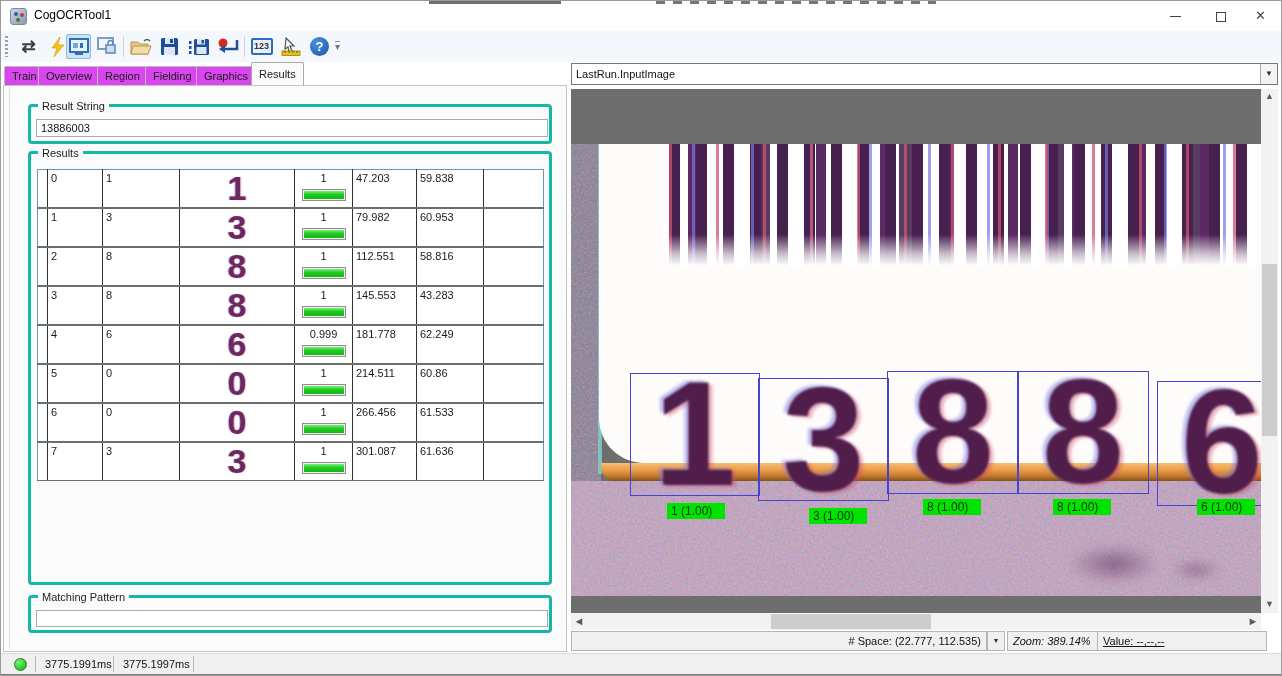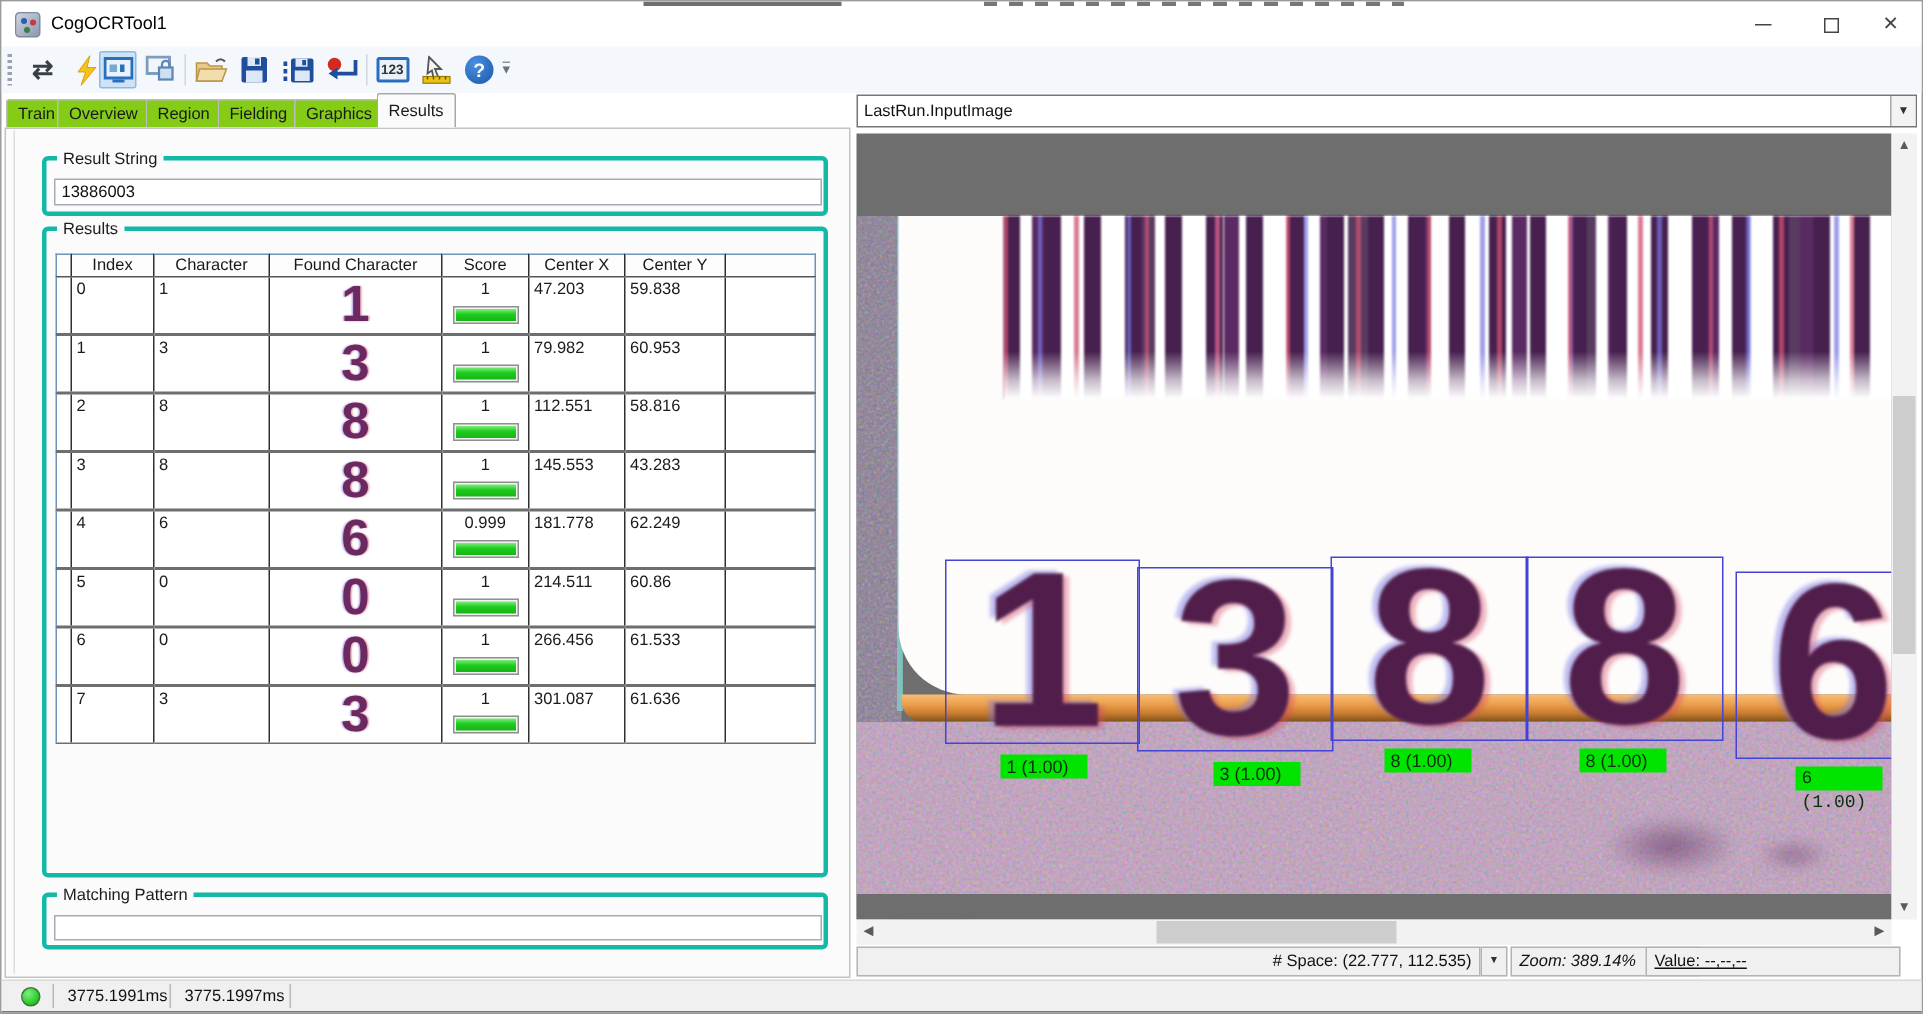--- a/index.html
+++ b/index.html
@@ -35,21 +35,21 @@
   .tsep { position:absolute; top:5px; width:1px; height:21px; background:#cfd6de; }
   .icon-run { font-size:17px; font-weight:bold; color:#3a3f46; }
   .i123-frame { width:22px; height:17px; border:2px solid #2a6fbd; border-radius:2px; background:#e9f1fa;
     font-size:9px; text-align:center; line-height:13px; color:#333; font-weight:bold; }
   .icon-help { width:19px; height:19px; border-radius:50%; background:radial-gradient(circle at 35% 30%,#4a8fe0,#1c56a8);
     color:#fff; font-weight:bold; font-size:13px; text-align:center; line-height:19px; }
   .overflow-btn { position:absolute; top:10px; font-size:10px; color:#6a7380; border-top:1px solid #8b94a0; line-height:9px; }
 
   
   .tabstrip { position:absolute; left:0; top:61px; width:568px; height:23px; }
-  .tab { position:absolute; bottom:0; height:19px; background:#84cc16; border:1px solid #bdbdbd; border-bottom:none;
+  .tab { position:absolute; bottom:0; height:19px; background:#d946ef; border:1px solid #bdbdbd; border-bottom:none;
     border-radius:2px 2px 0 0; padding:0 7px; line-height:18px; color:#1a1a1a; }
   .tab.active { height:23px; background:#fbfbfb; line-height:22px; z-index:5; border-color:#a9a9a9; }
   .tabpage { position:absolute; left:2px; top:84px; width:564px; height:567px; background:#fbfbfb;
     border:1px solid #c4c4c4; }
   .tabpage-inner-line { position:absolute; left:8px; top:86px; width:1px; height:562px; background:#dddddd; }
 
   
   .groupbox { position:absolute; border:3px solid #14b8a6; border-radius:4px; }
   .groupbox .gb-label { position:absolute; top:-7px; left:7px; background:#fbfbfb; padding:0 4px; color:#1c1c1c; }
   .field { position:absolute; background:#fff; border:1px solid #a5acb5; padding:1px 4px; line-height:14px; color:#111; }
@@ -253,30 +253,20 @@
       <col style="width:10px">
         <col style="width:55px">
         <col style="width:77px">
         <col style="width:115px">
       <col style="width:58px">
         <col style="width:64px">
         <col style="width:67px">
         <col style="width:60px">
     </colgroup>
     <tbody>
-        <tr>
-      <th></th>
-      <th>Index</th>
-      <th>Character</th>
-      <th>Found Character</th>
-      <th>Score</th>
-      <th>Center X</th>
-      <th>Center Y</th>
-      <th></th>
-    </tr>
     <tr>
       <td></td>
       <td>0</td>
       <td>1</td>
       <td>
             <span class="found-char">1</span>
           </td>
       <td class="score-cell"><span>1</span><div class="score-bar">
               <i></i>
             </div></td>
@@ -444,21 +434,21 @@
     <div class="char-box" style="left:59px;  top:229px; width:130px; height:123px;"></div>
     <div class="char-box" style="left:187px; top:234px; width:131px; height:123px;"></div>
     <div class="char-box" style="left:316px; top:227px; width:132px; height:123px;"></div>
     <div class="char-box" style="left:446px; top:227px; width:132px; height:123px;"></div>
     <div class="char-box" style="left:586px; top:237px; width:130px; height:125px;"></div>
 
     <div class="det-label" style="left:96px;  top:359px;">1 (1.00)</div>
     <div class="det-label" style="left:226px; top:364px;margin-left:12px;">3 (1.00)</div>
     <div class="det-label" style="left:352px; top:355px;">8 (1.00)</div>
     <div class="det-label" style="left:482px; top:355px;">8 (1.00)</div>
-    <div class="det-label" style="left:626px; top:367px;font-family:Liberation Mono, monospace;">6 (1.00)</div>
+    <div class="det-label" style="left:626px; top:355px;">6 (1.00)</div>
   </div>
   <div class="gray-band-bottom"></div>
 </div>
 
 <div class="vscroll">
   <div class="arrow" style="top:0;"><span>▲</span></div>
   <div class="arrow" style="bottom:0;"><span>▼</span></div>
   <div class="vthumb" style="top:175px; height:172px;"></div>
 </div>
 

